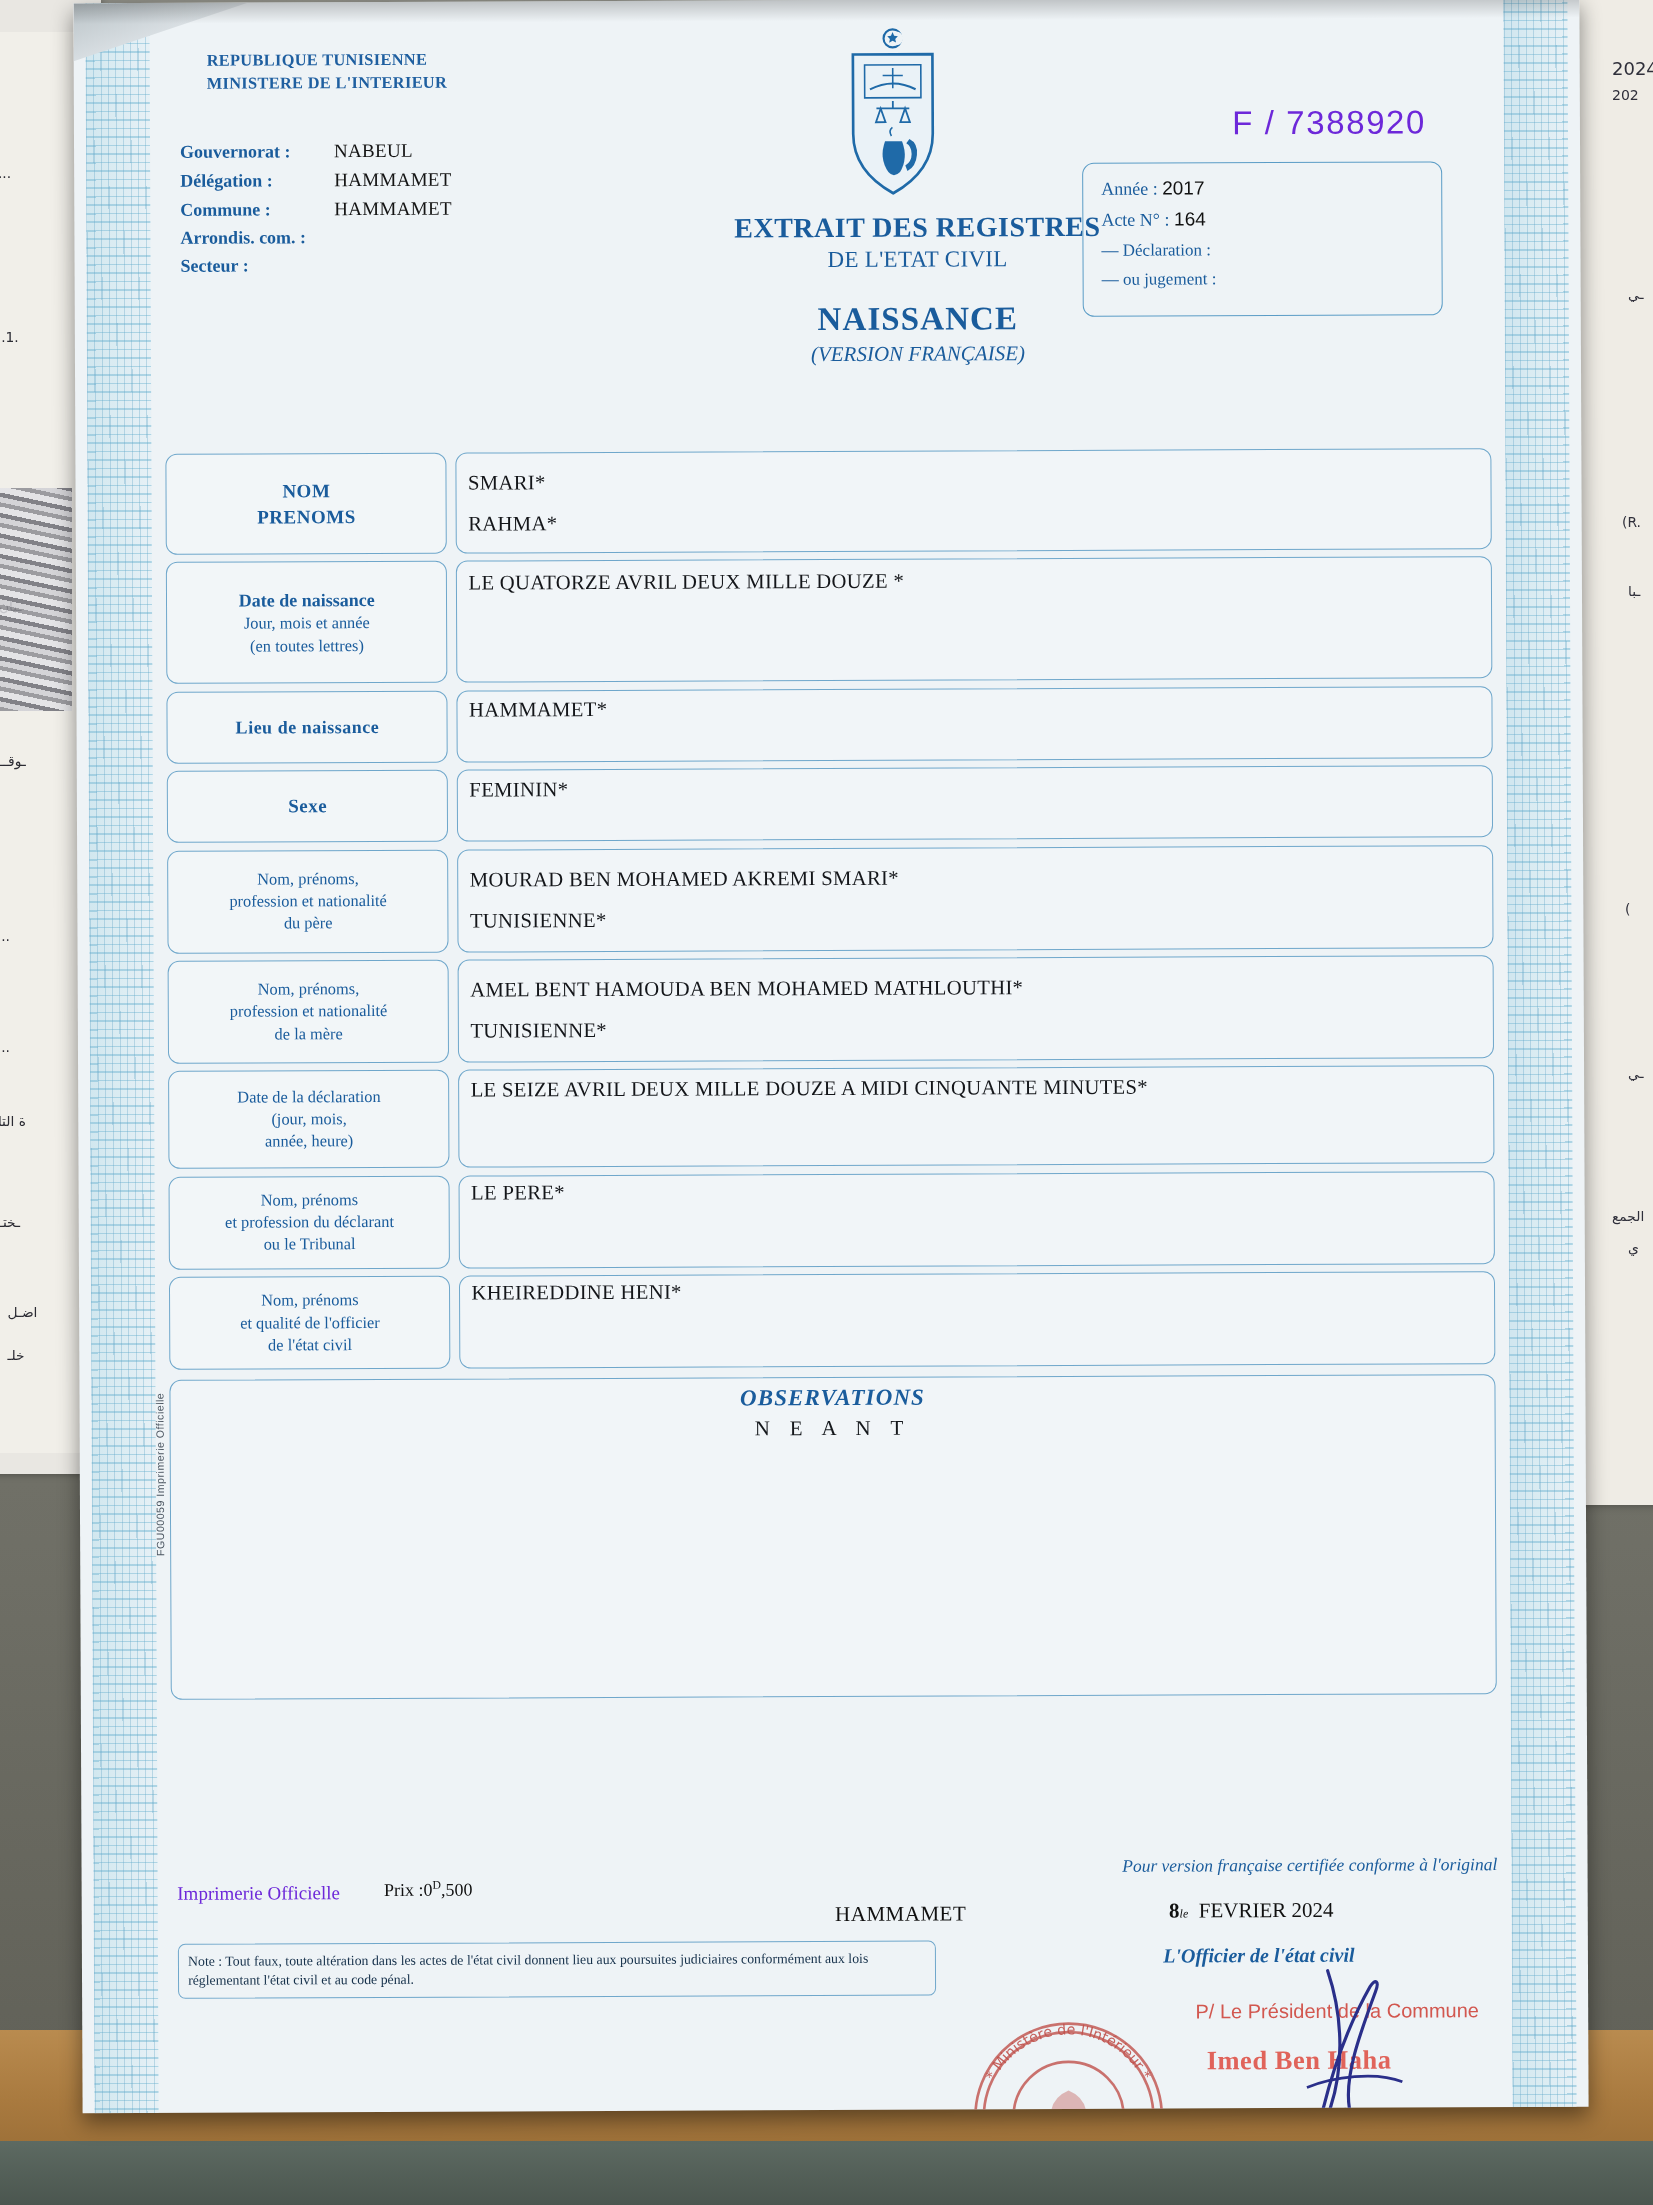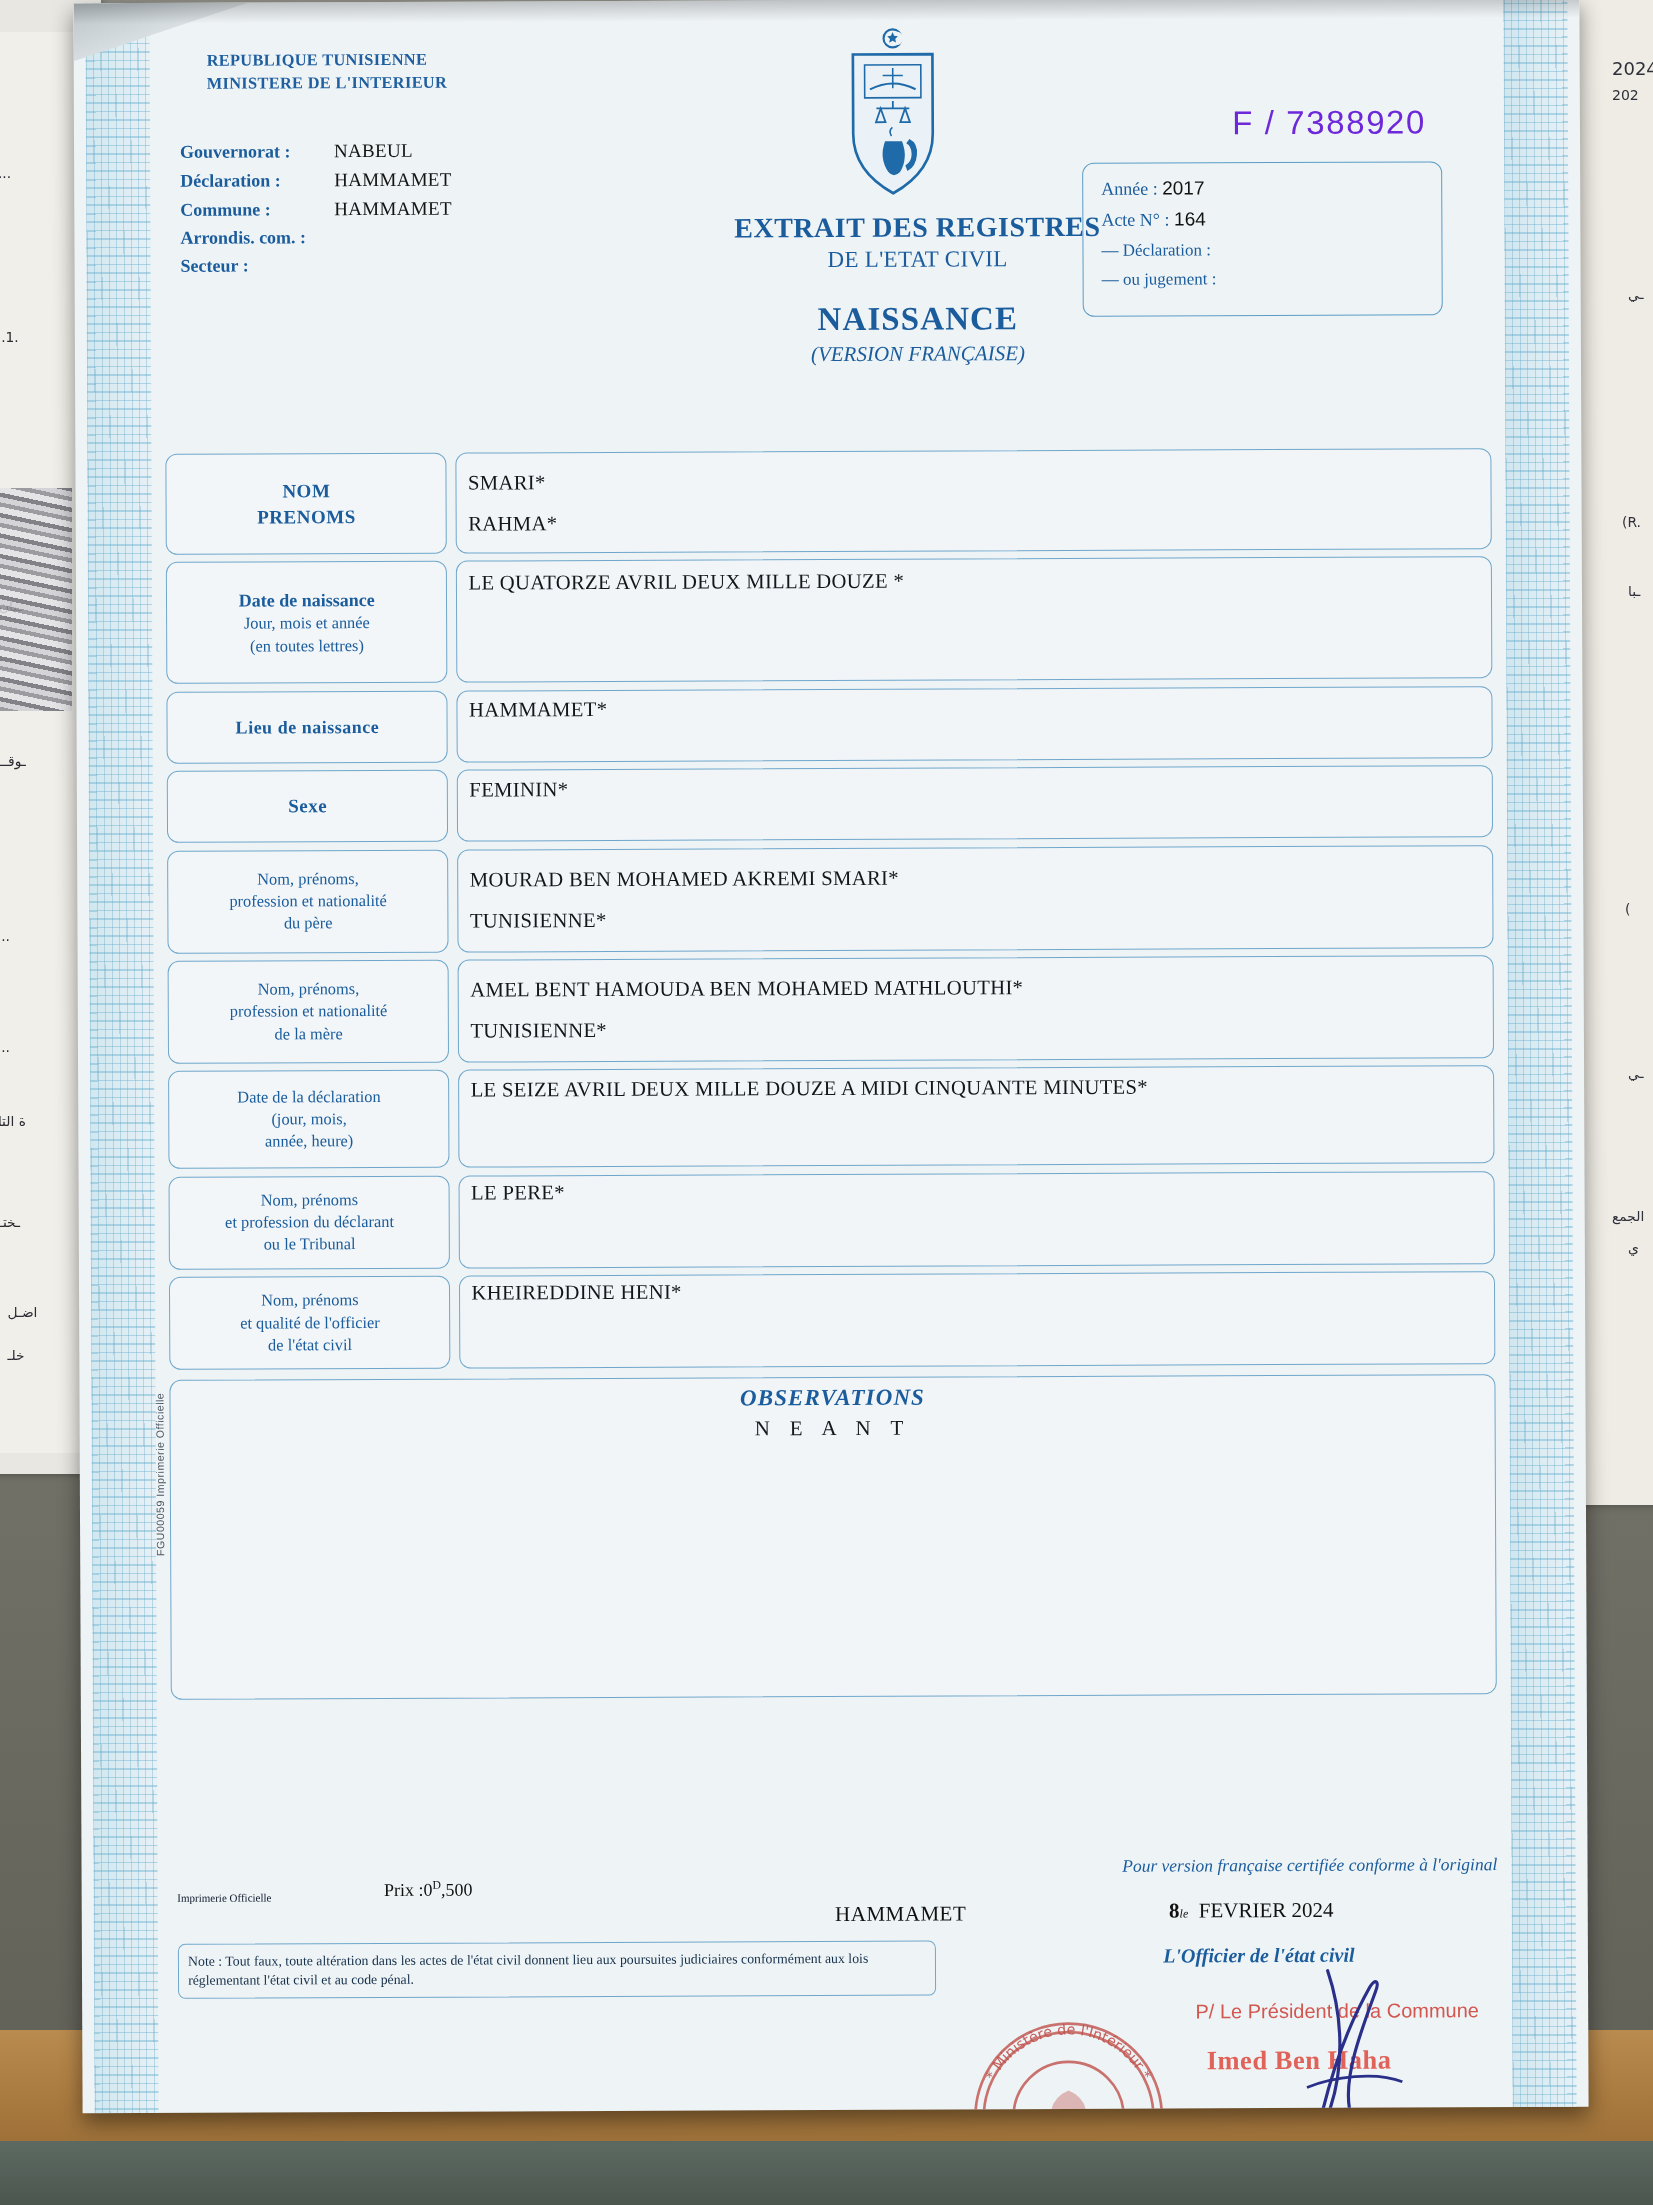--- a/index.html
+++ b/index.html
@@ -196,22 +196,22 @@
     letter-spacing:1.1px;
   }
   .obs-neant {
     position:absolute; left:0; right:0; top:38px; text-align:center;
     color:#15181c; font-size:21px; letter-spacing:7.4px;
   }
 
   
   .footer { position:absolute; left:5.3px; right:5.3px; top:1861px; }
   .imprimerie {
-    position:absolute; left:5.3px; top:12px;
-    color:#0f172a; font-size:11px;
+    position:absolute; left:5.3px; top:3px;
+    color:#6d28d9; font-size:19px;
   }
   .prix { position:absolute; left:212px; top:0; color:#111; font-size:18px; }
   .prix sup { font-size:11.7px; }
   .conform {
     position:absolute; right:0; top:-20px;
     color:#1a5c9c; font-style:italic; font-size:17.5px;
   }
   .place {
     position:absolute; left:663px; top:25.4px;
     color:#111; font-size:21px; letter-spacing:0.5px;
@@ -309,21 +309,21 @@
         <div>REPUBLIQUE TUNISIENNE</div>
         <div class="l2">MINISTERE DE L'INTERIEUR</div>
       </div>
 
       <div class="loc-table">
         <div class="loc-row">
           <span class="loc-label">Gouvernorat :</span>
           <span class="loc-val">NABEUL</span>
         </div>
         <div class="loc-row">
-          <span class="loc-label">Déclaration :</span>
+          <span class="loc-label">Délégation :</span>
           <span class="loc-val">HAMMAMET</span>
         </div>
         <div class="loc-row">
           <span class="loc-label">Commune :</span>
           <span class="loc-val">HAMMAMET</span>
         </div>
         <div class="loc-row">
           <span class="loc-label">Arrondis. com. :</span>
           <span class="loc-val"></span>
         </div>

